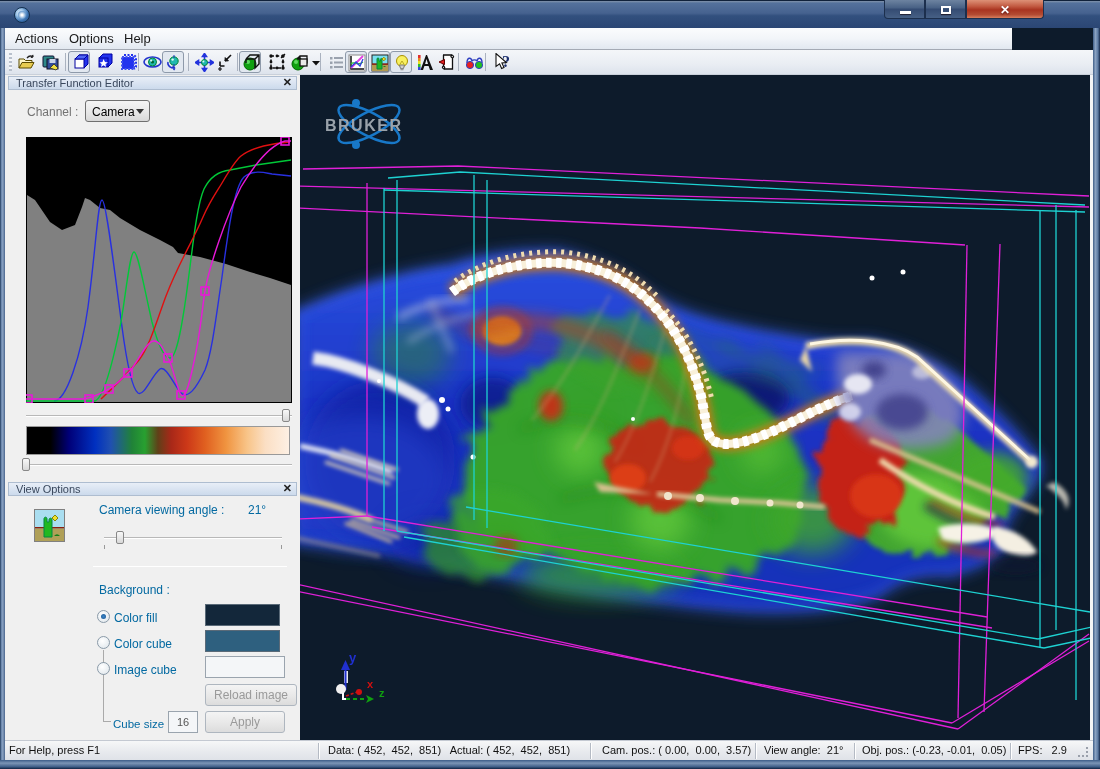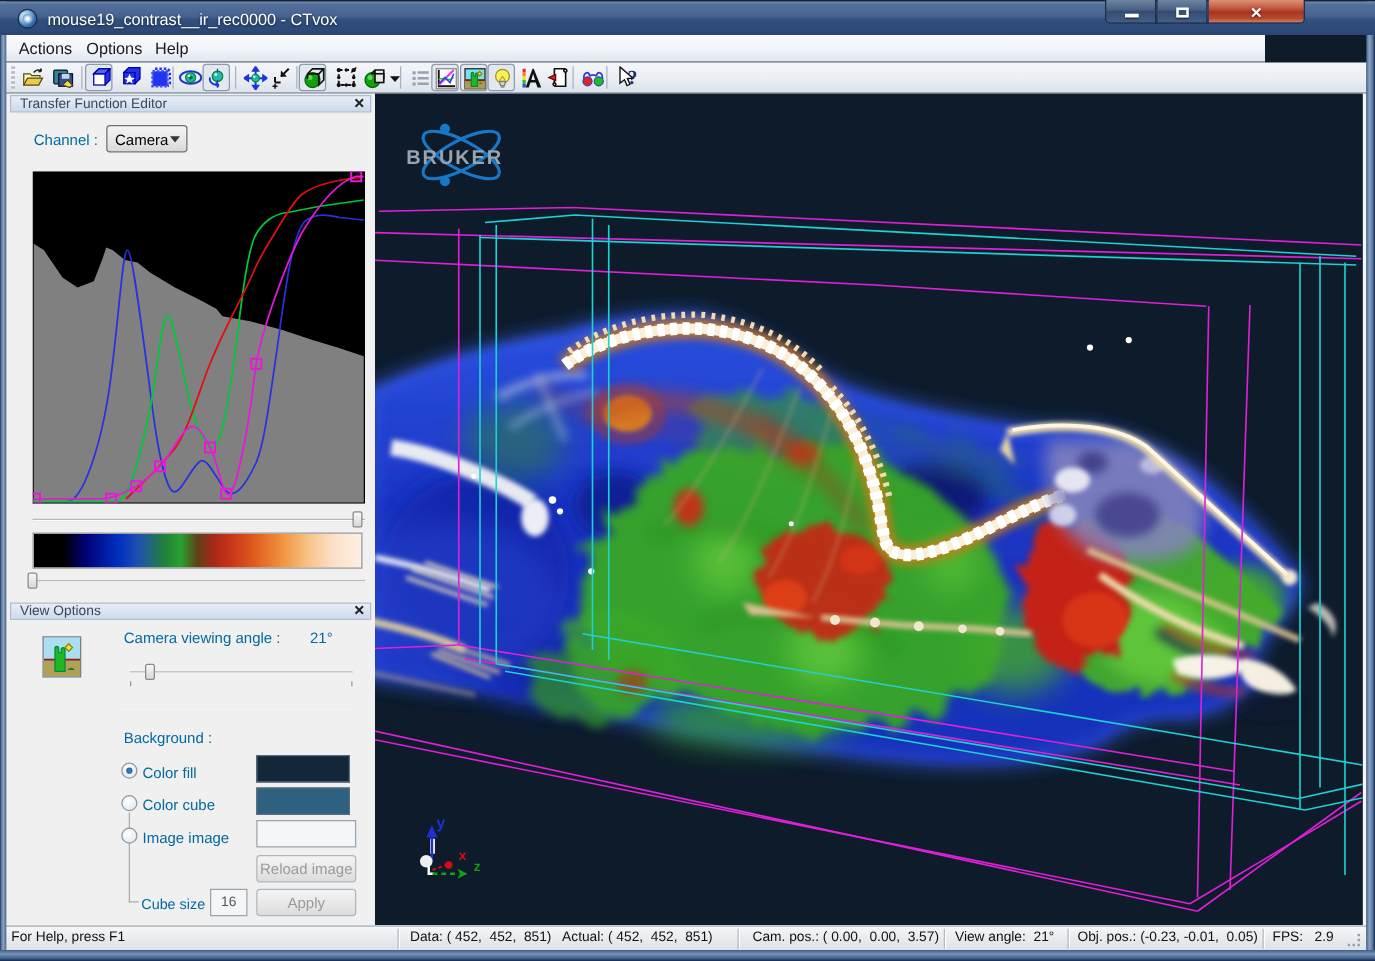--- a/index.html
+++ b/index.html
@@ -59,21 +59,21 @@
 
 
 #panels { left:5px; top:75px; width:295px; height:665px; background:#f0f0f0; }
 .phdr { position:absolute; left:3px; width:289px; height:14px;
   background:linear-gradient(180deg,#e8eef7 0%,#ccdaec 100%);
   border:1px solid #aebdd0; font-size:11px; color:#39475c; }
 .phdr .t { position:absolute; left:7px; top:0px; }
 .phdr .x { position:absolute; right:4px; top:-1px; color:#222; font-size:11px; font-weight:bold; }
 
 
-#channel-lbl { left:22px; top:30px; font-size:12px; color:#0369a1; }
+#channel-lbl { left:22px; top:30px; font-size:12px; color:#737373; }
 #channel-dd { left:80px; top:25px; width:65px; height:22px; border:1px solid #707070; border-radius:3px;
   background:linear-gradient(180deg,#f4f4f4,#e6e6e6 60%,#d8d8d8); font-size:12px; }
 #channel-dd .v { position:absolute; left:6px; top:4px; }
 #channel-dd .a { position:absolute; right:5px; top:8px; width:0; height:0;
   border-left:4px solid transparent; border-right:4px solid transparent; border-top:5px solid #333; }
 
 
 .hslider { position:absolute; height:2px; background:#b8b8b8; border-bottom:1px solid #fff; }
 .sthumb { position:absolute; width:8px; height:13px; background:linear-gradient(180deg,#f8f8f8,#d8d8d8);
   border:1px solid #888; border-radius:2px; }
@@ -104,21 +104,20 @@
 
 #viewport { left:300px; top:75px; width:790px; height:665px; background:#0d1b2b; }
 </style>
 </head>
 <body>
 <div class="abs" id="frame-left"></div>
 <div class="abs" id="frame-right"></div>
 <div class="abs" id="frame-bottom"></div>
 <div class="abs" id="titlebar">
   <div class="abs" id="title-icon"></div>
-  <div class="abs" id="title-text">mouse19_contrast__ir_rec0000 - CTvox</div>
 </div>
 <div class="abs winbtn" id="btn-min">
     <div class="glyph"></div>
   </div>
 <div class="abs winbtn" id="btn-max">
     <div class="glyph"></div>
   </div>
 <div class="abs winbtn" id="btn-close">
     <div class="glyph">✕</div>
   </div>
@@ -380,23 +379,23 @@
   <div style="position:absolute;left:98px;top:575px;width:1px;height:0px;background:#aaa"></div>
   <div class="radio sel" style="left:92px;top:535px"></div>
   <div class="vlabel" style="left:109px;top:536px">Color fill</div>
   <div class="swatch" style="top:529px;background:#13273a"></div>
   <div class="radio" style="left:92px;top:561px"></div>
   <div class="vlabel" style="left:109px;top:562px">Color cube</div>
   <div class="swatch" style="top:555px;background:#2e607f"></div>
   <div style="position:absolute;left:98px;top:575px;width:1px;height:72px;background:#aaa"></div>
   <div style="position:absolute;left:98px;top:646px;width:8px;height:1px;background:#aaa"></div>
   <div class="radio" style="left:92px;top:587px"></div>
-  <div class="vlabel" style="left:109px;top:588px">Image image</div>
+  <div class="vlabel" style="left:109px;top:588px">Image cube</div>
   <div class="tinput" style="left:200px;top:581px;width:80px;height:22px"></div>
-  <div class="gbtn" style="left:200px;top:609px;width:80px;height:22px;padding-top:3px">Reload image</div>
+  <div class="gbtn" style="left:200px;top:609px;width:92px;height:22px;padding-top:3px">Reload image</div>
   <div class="vlabel" style="left:108px;top:643px;font-size:11.5px">Cube size</div>
   <div class="tinput" style="left:163px;top:636px;width:30px;height:22px;font-size:11px;color:#555;text-align:center;padding-top:4px">16</div>
   <div class="gbtn" style="left:200px;top:636px;width:80px;height:22px;padding-top:3px">Apply</div>
 </div>
 <div class="abs" style="left:1090px;top:75px;width:3px;height:665px;background:#f4f5f7"></div>
 <div class="abs" id="viewport">
   <svg width="790" height="665" viewBox="0 0 790 665">
   <defs>
     <filter id="b2" x="-30%" y="-30%" width="160%" height="160%">
           <feGaussianBlur stdDeviation="2"></feGaussianBlur>

